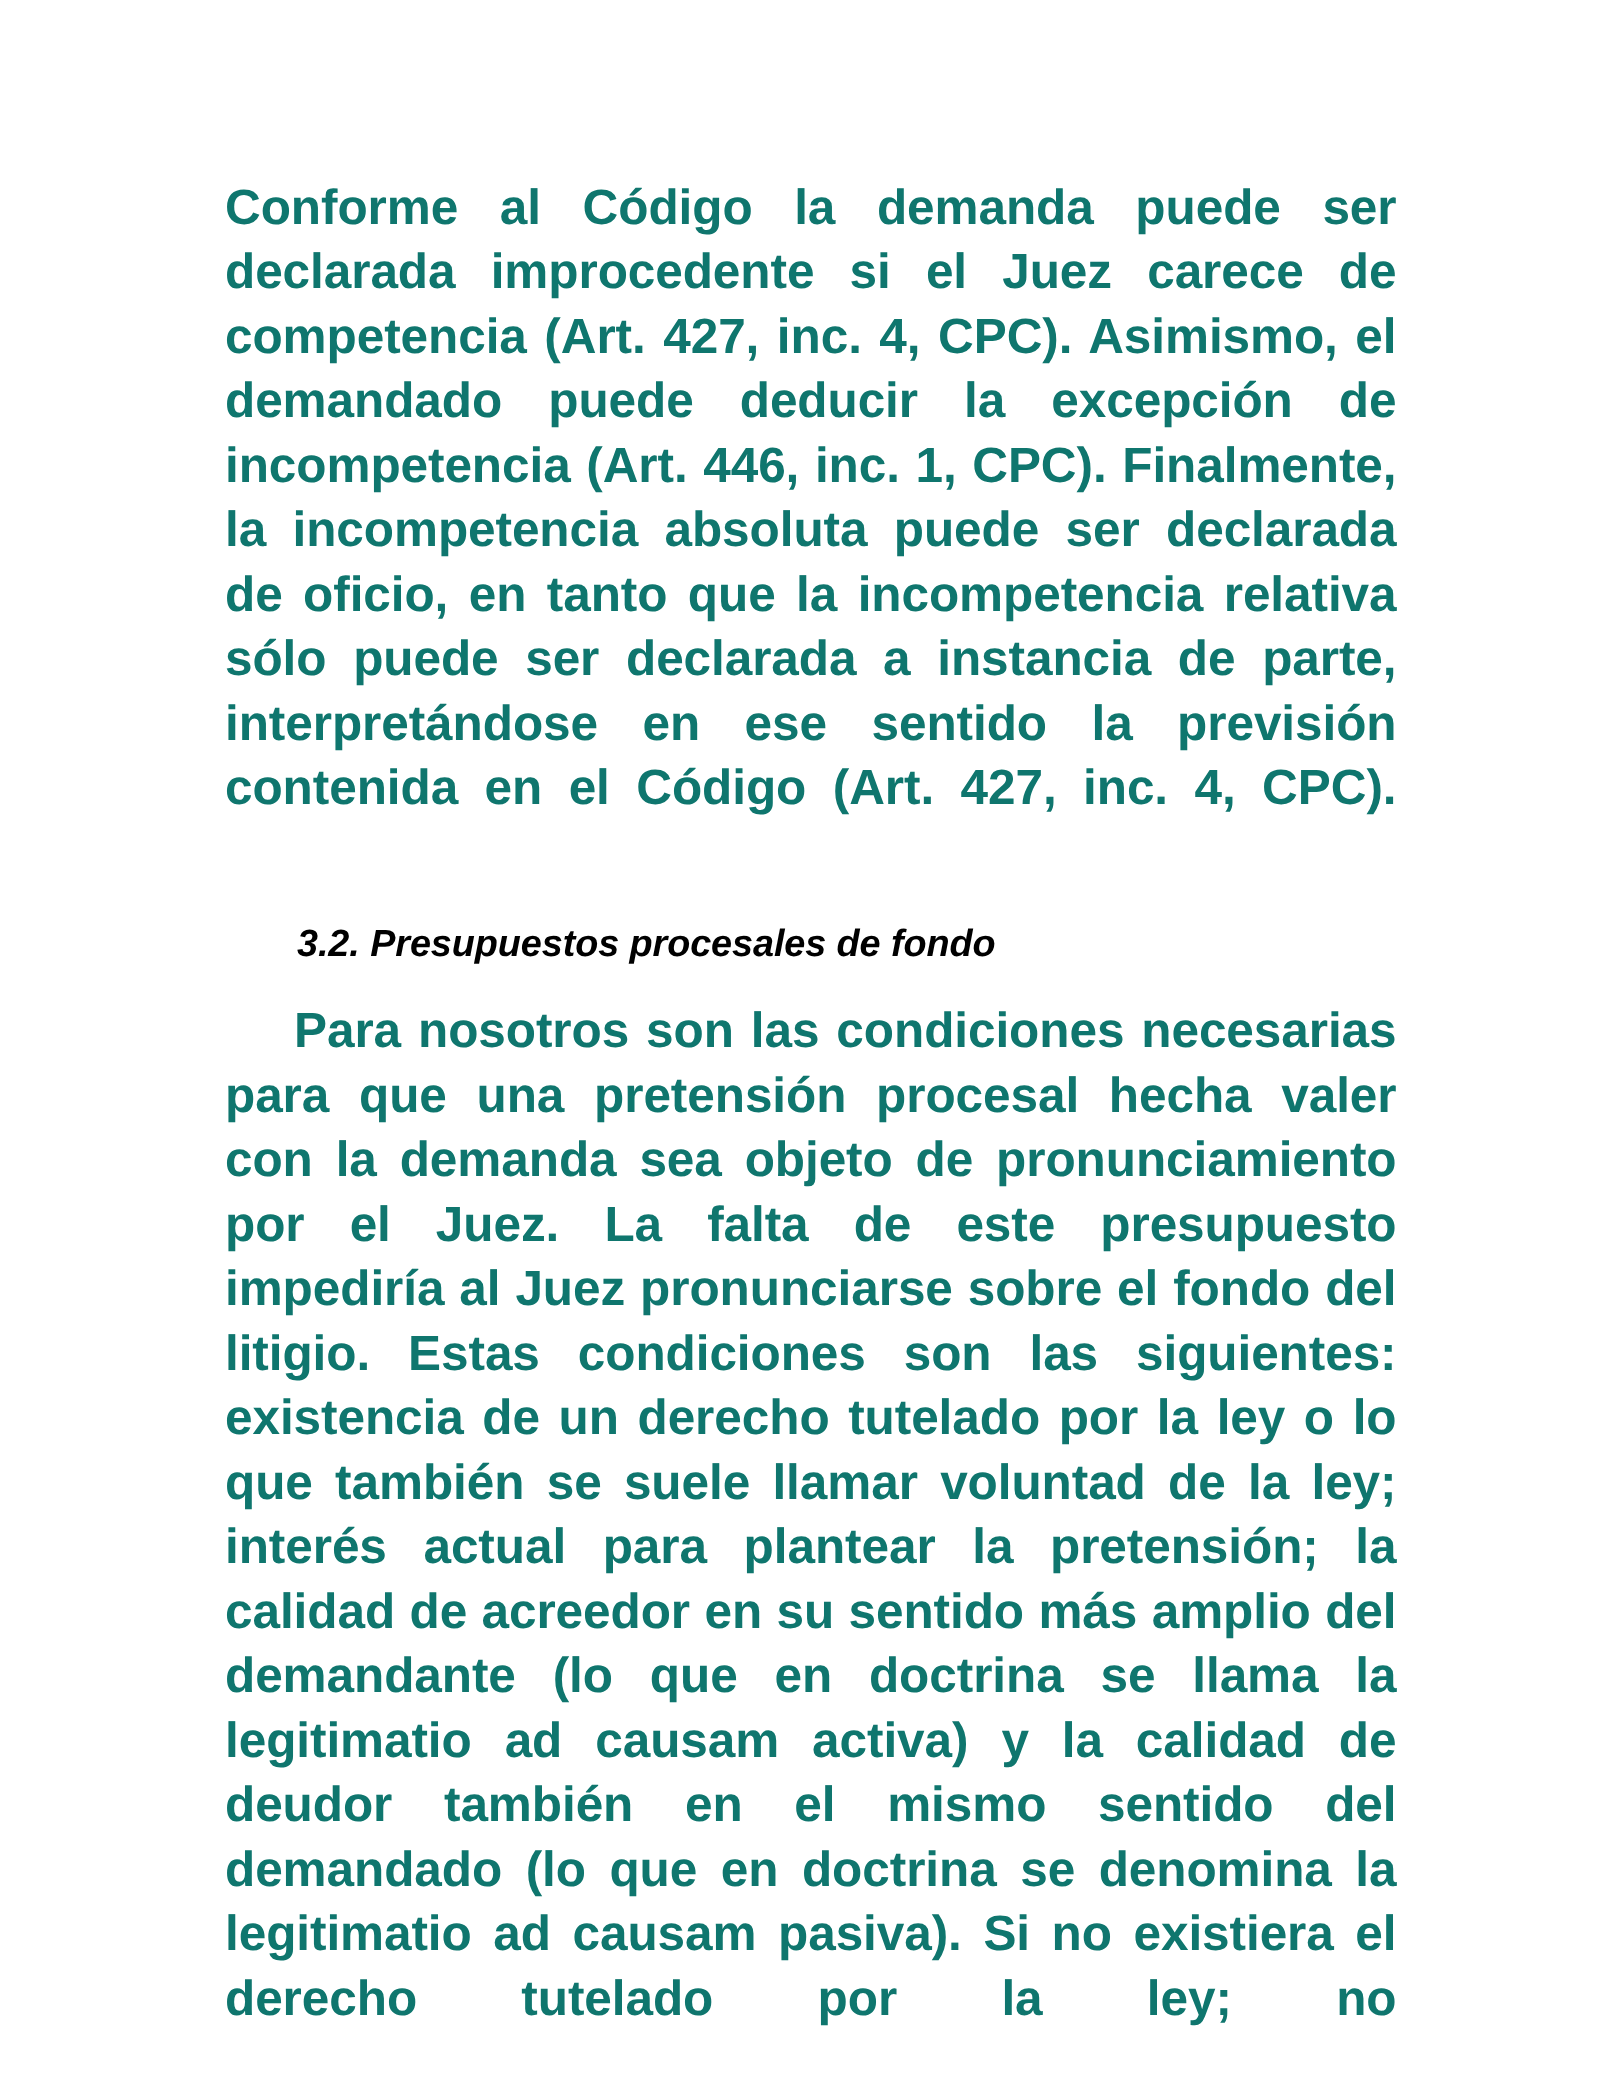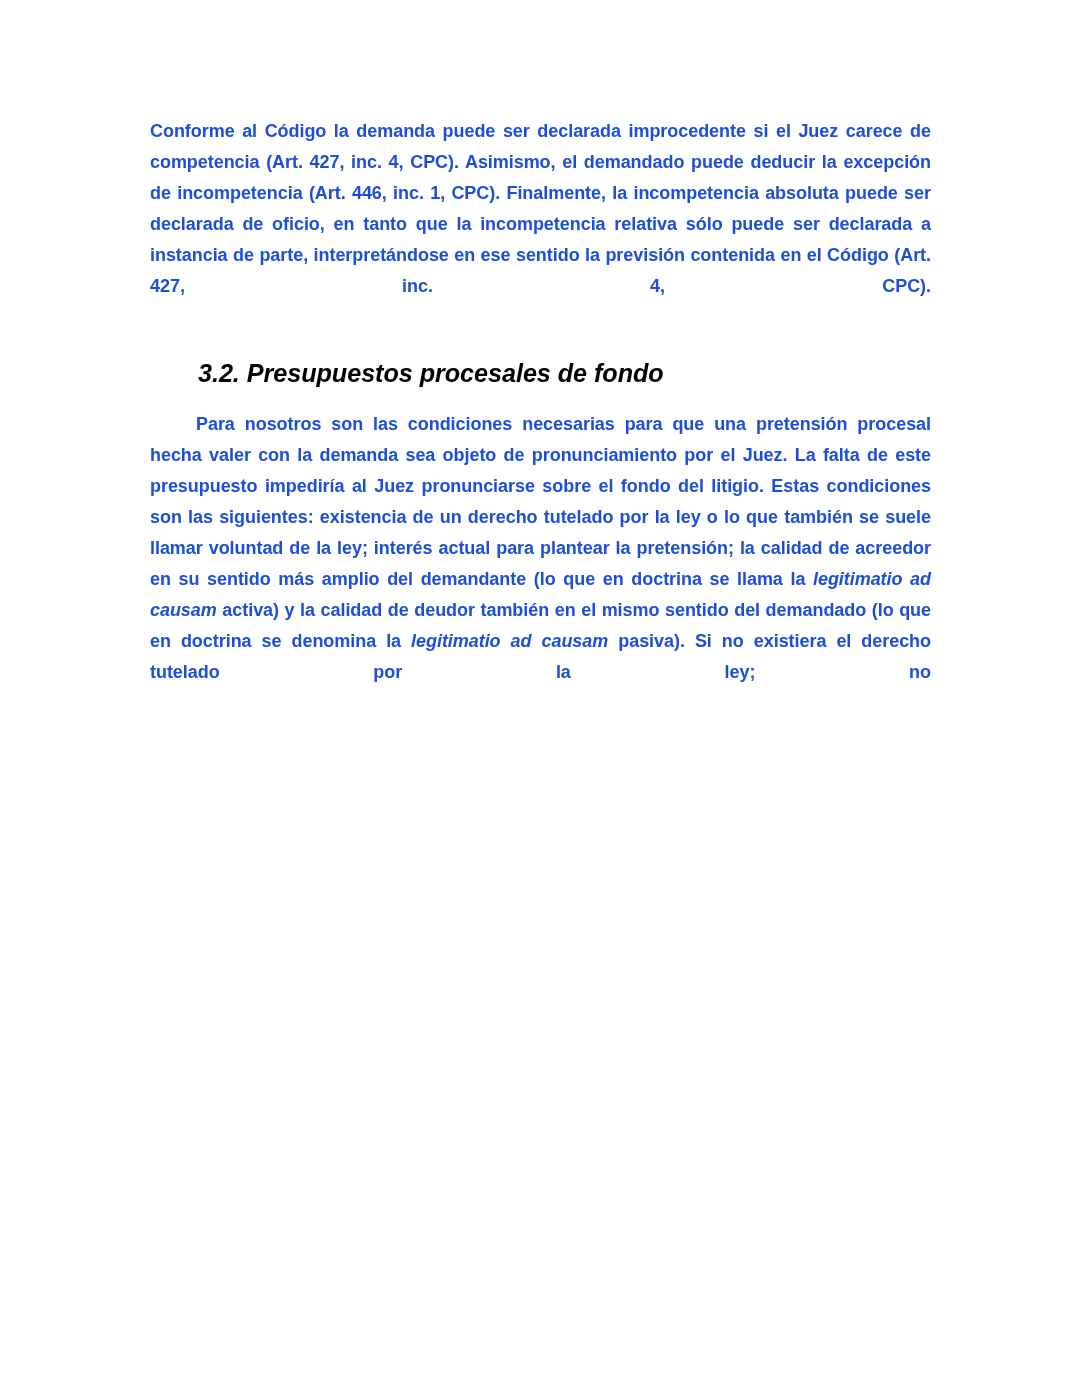--- a/index.html
+++ b/index.html
@@ -23,26 +23,26 @@
     position: absolute;
     left: 150px;
     top: 116px;
     width: 781px;
     font-family: "Liberation Sans", "DejaVu Sans", sans-serif;
     color: #000000;
   }
 
   .body-paragraph {
     margin: 0;
-    font-size: 18px;
-    line-height: 31px;
+    font-size: 33px;
+    line-height: 43px;
     font-weight: bold;
     text-align: justify;
     text-justify: inter-word;
-    color: #1d4ed8;
+    color: #0f766e;
     letter-spacing: -0.05px;
     word-spacing: 0px;
   }
 
   
   .body-paragraph.no-indent {
     text-indent: 0;
   }
 
   .body-paragraph.indent {
@@ -70,21 +70,20 @@
 
   .spacer-heading-top {
     height: 16px;
   }
 
   .spacer-heading-bottom {
     height: 12px;
   }
 
   .latin-term {
-    font-style: italic;
     font-weight: bold;
     margin-top: 12px;
   }
 </style>
 </head>
 <body>
 
 <div class="page">
 
   <div class="text-column">

